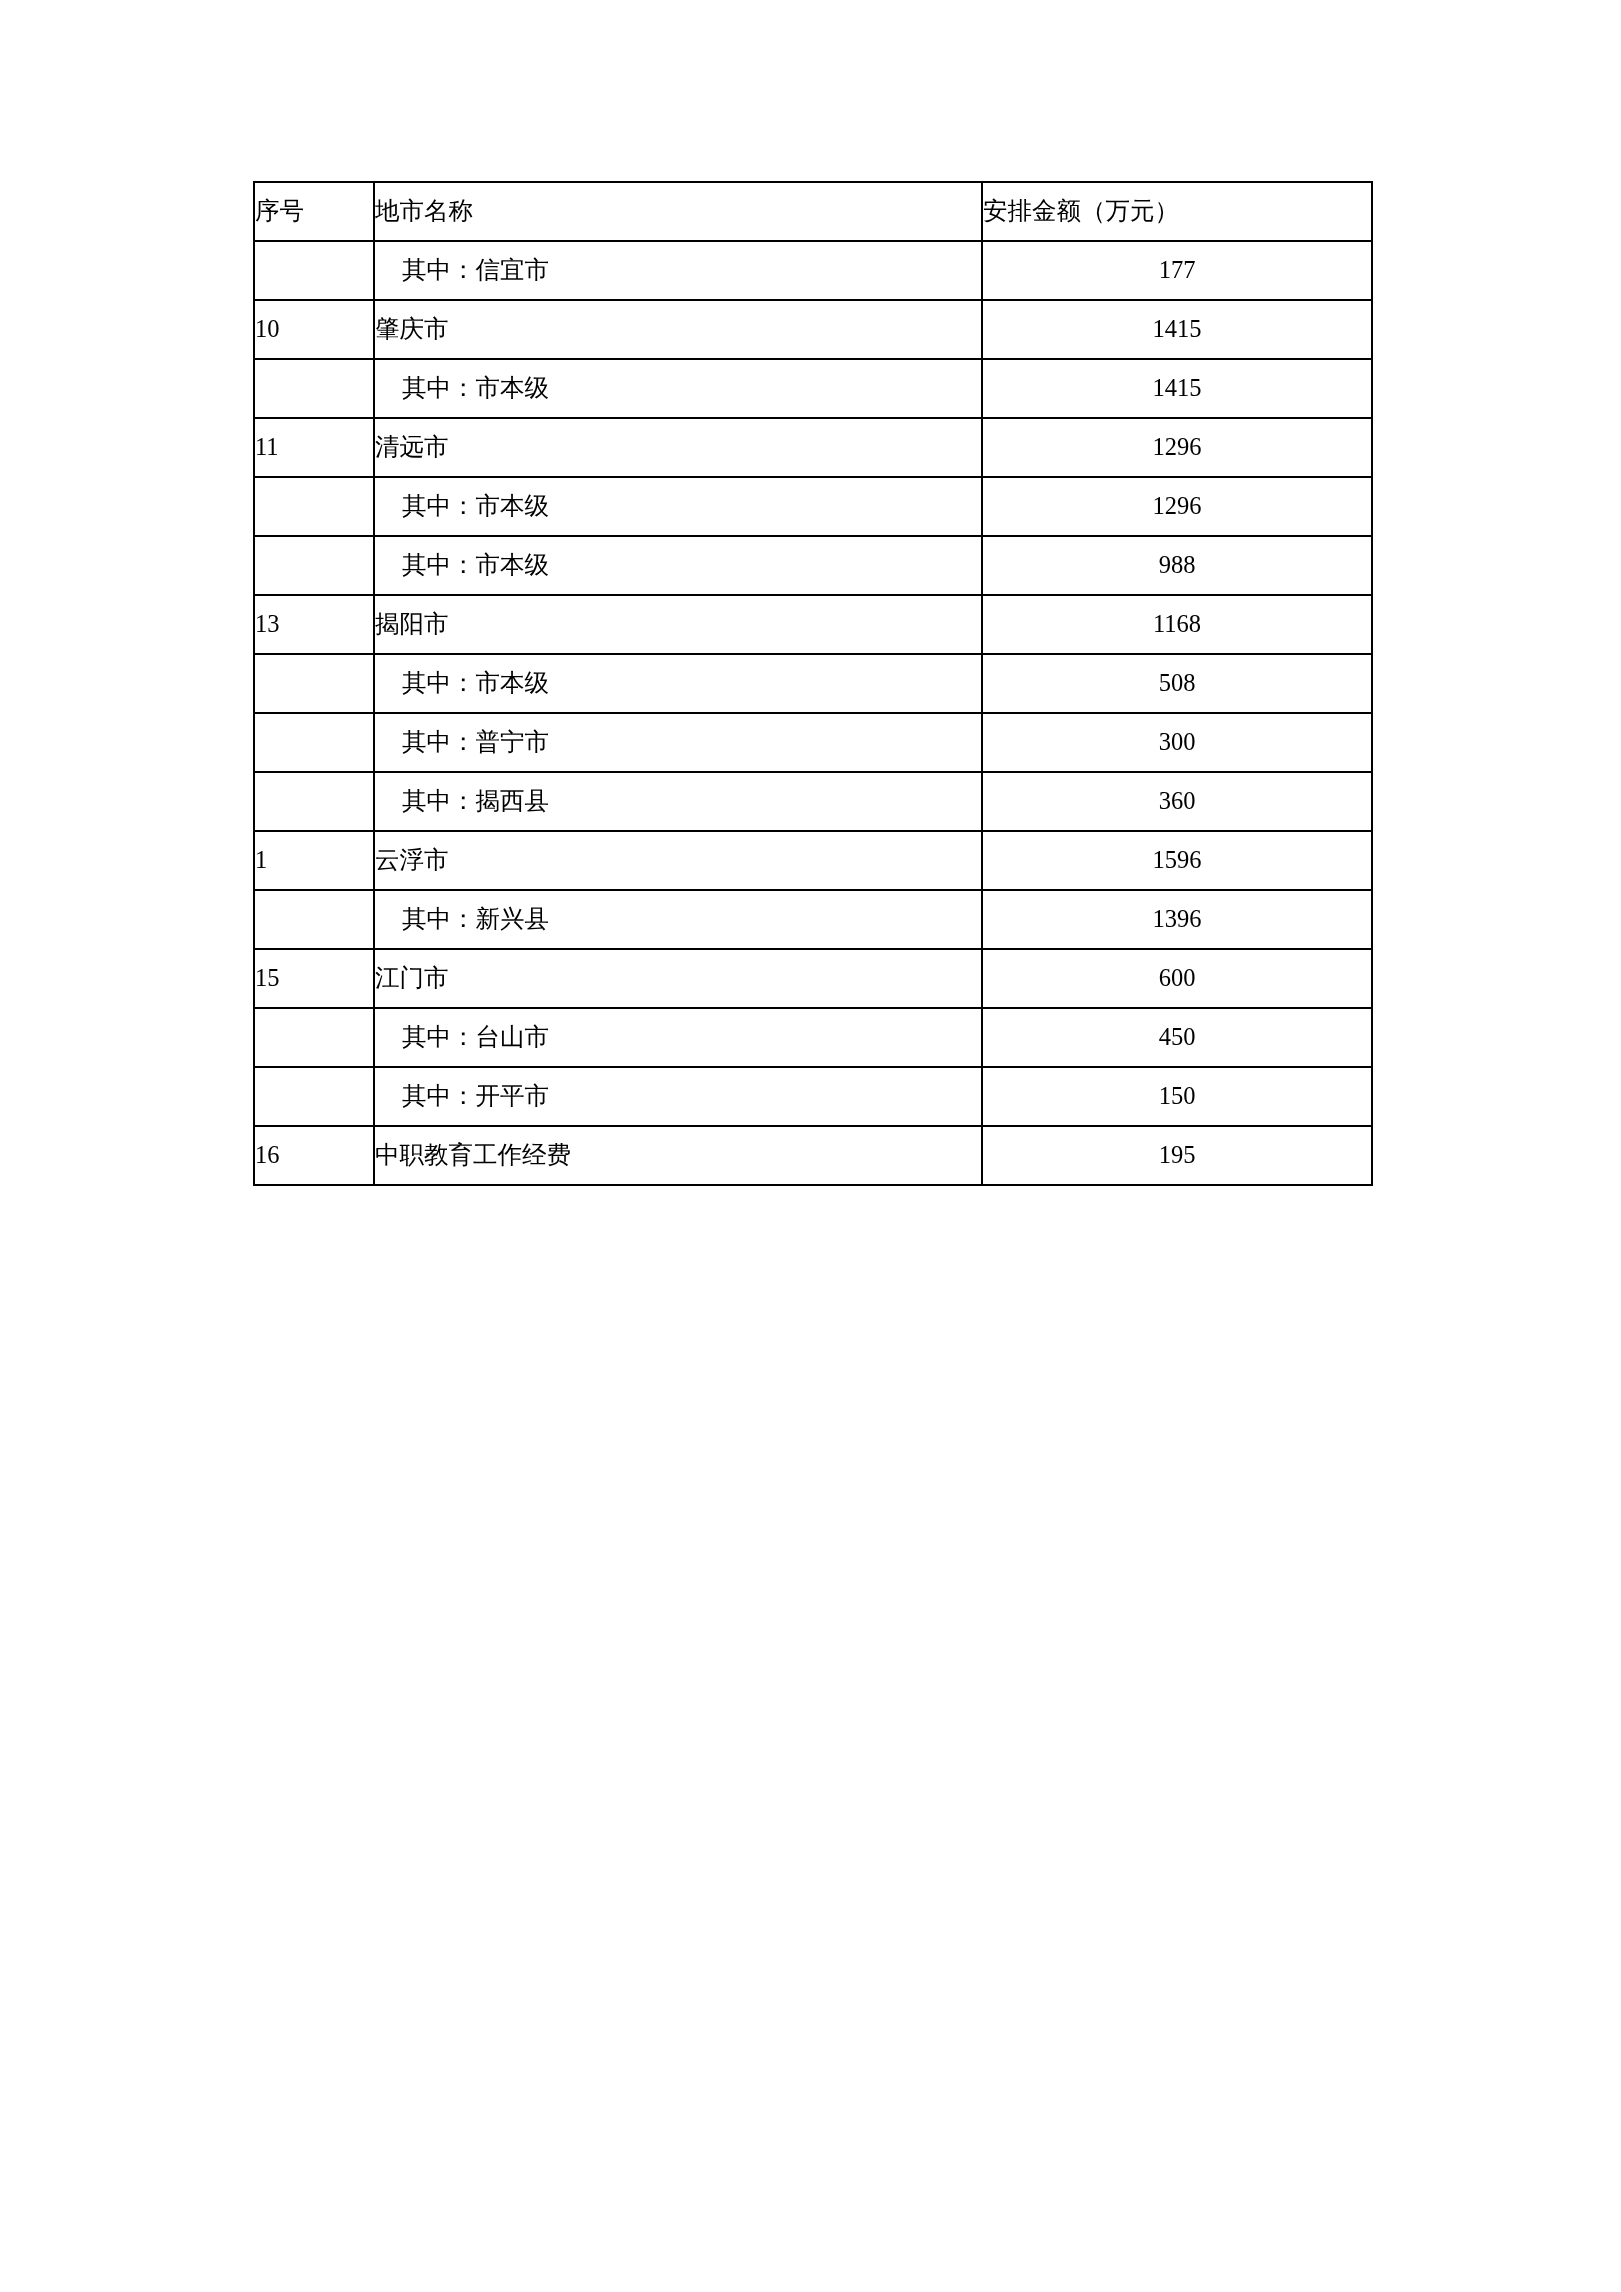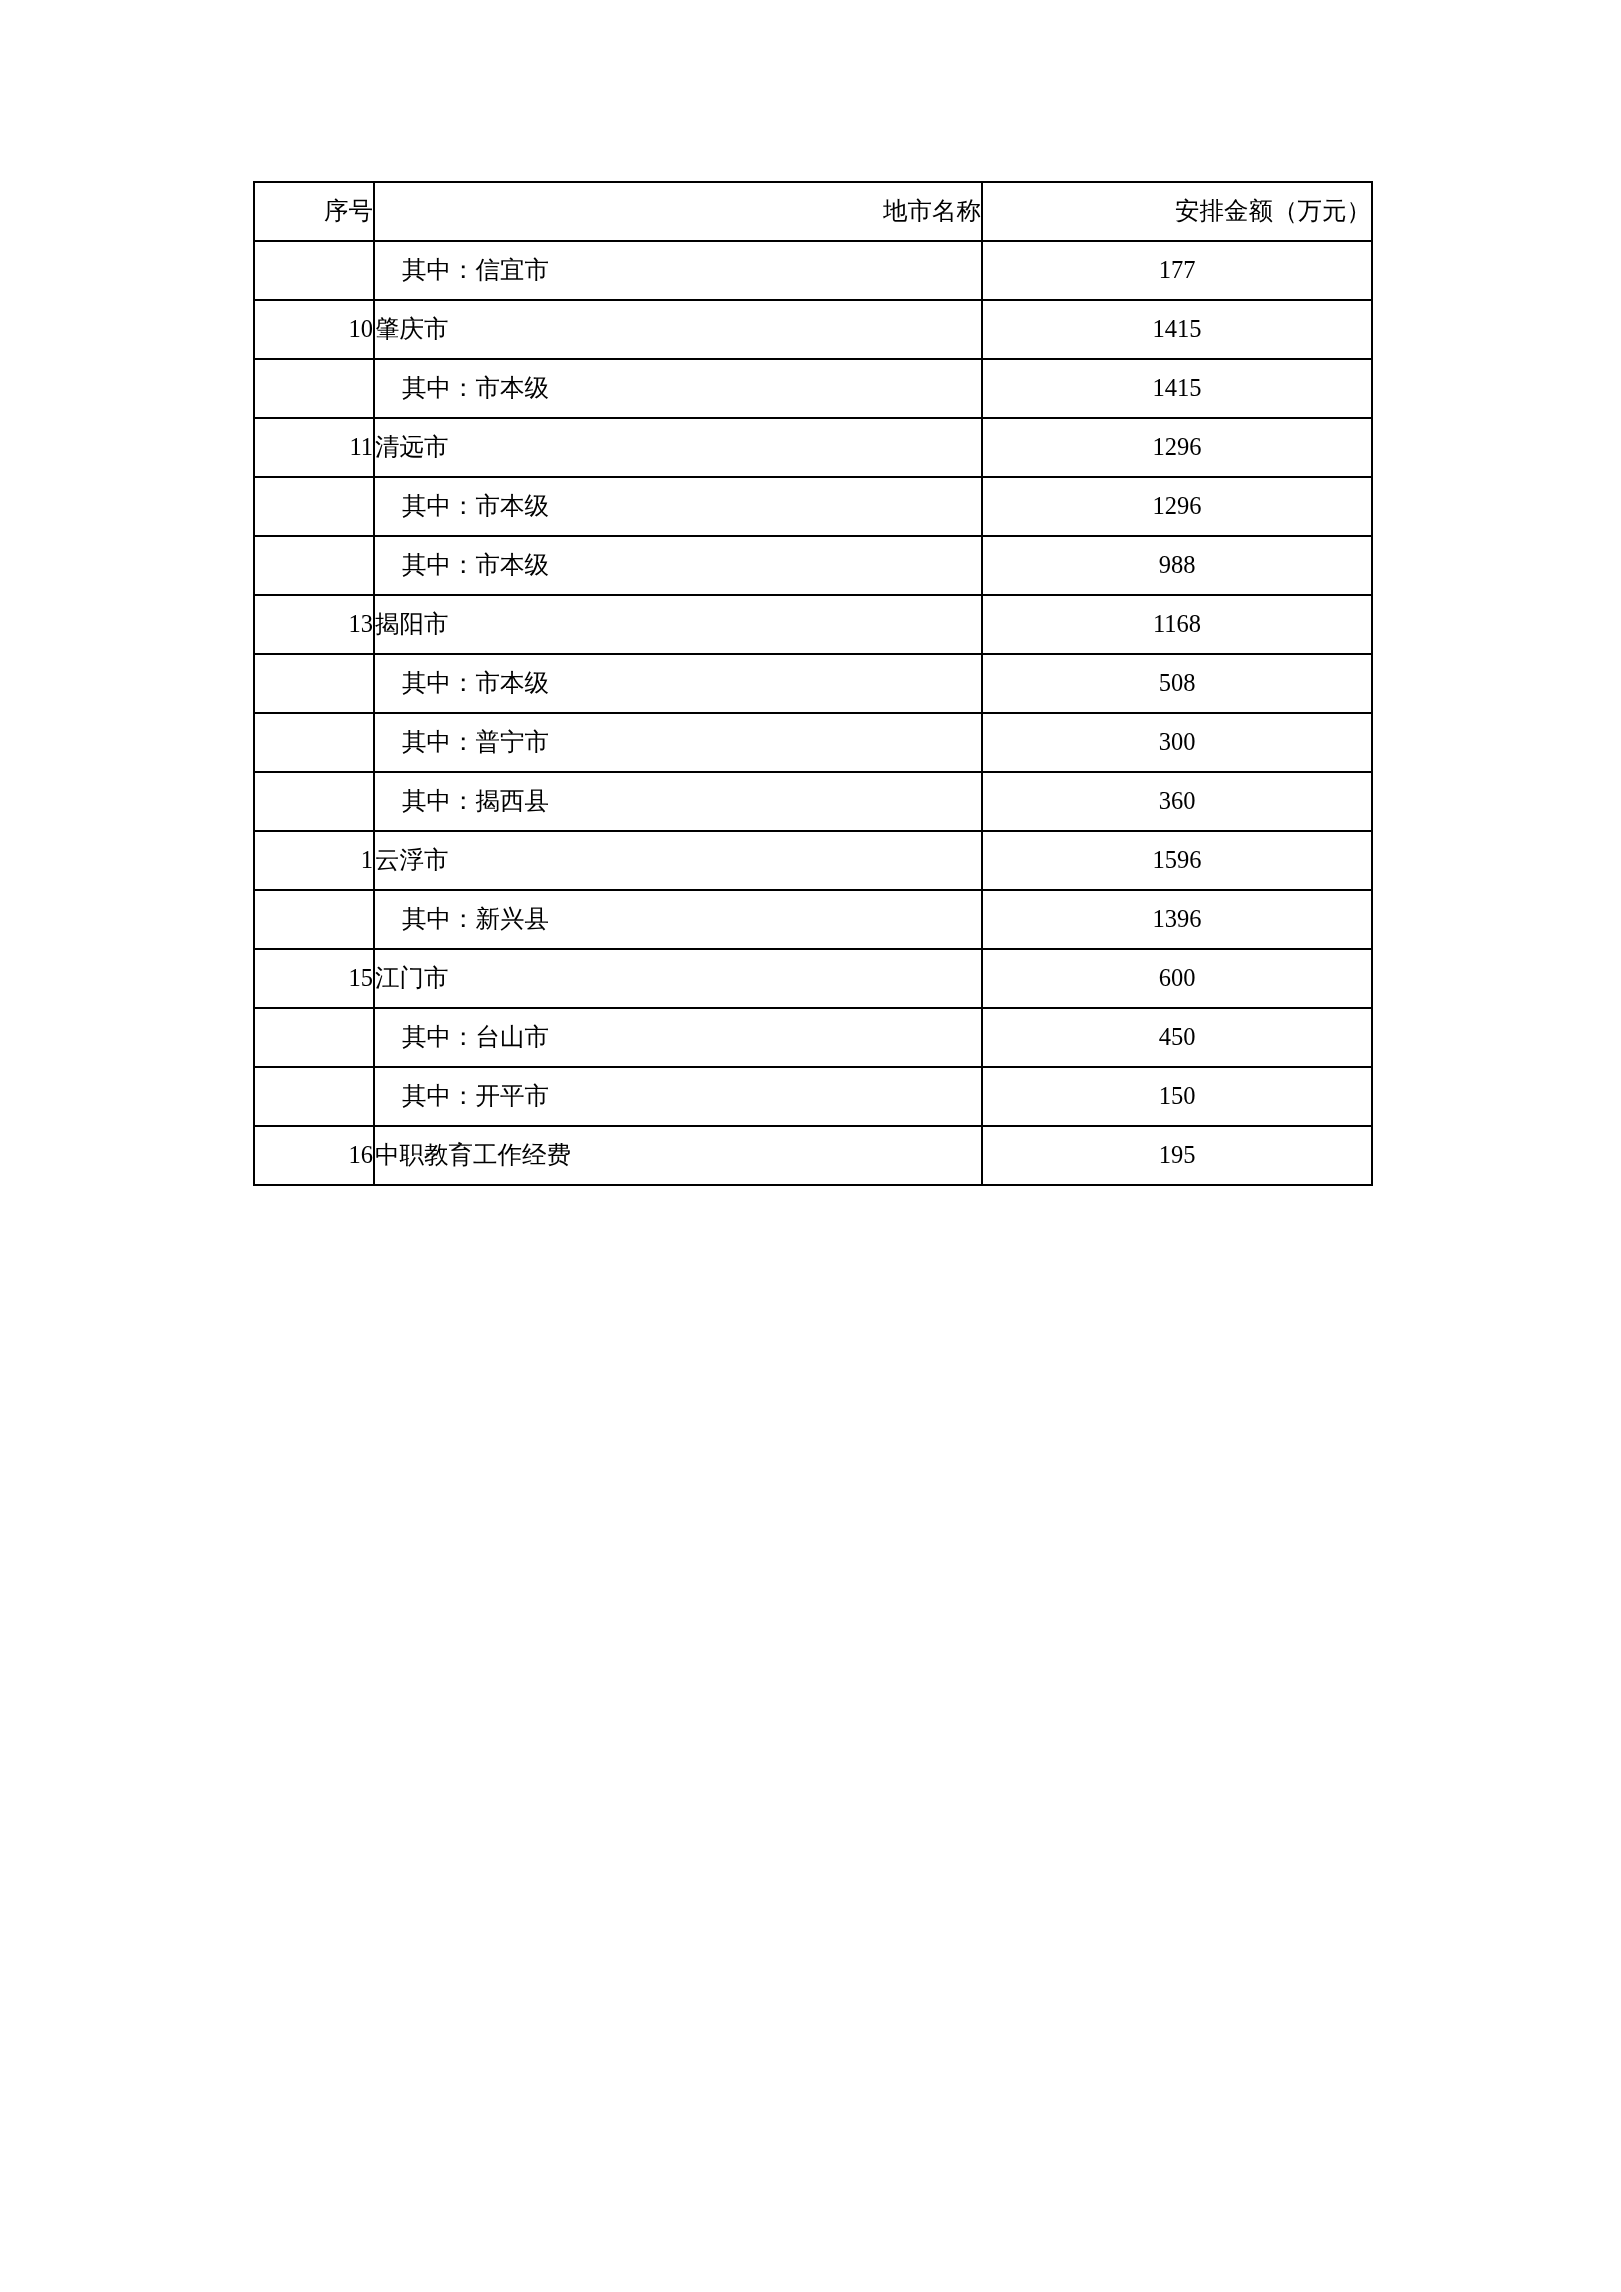--- a/index.html
+++ b/index.html
@@ -37,26 +37,26 @@
     font-size: 24.5px;
     font-weight: normal;
     vertical-align: middle;
     line-height: 1.1;
   }
   col.c-idx   { width: 120px; }
   col.c-name  { width: 608px; }
   col.c-amt   { width: 390px; }
 
   .hdr {
-    text-align: right;
+    text-align: left;
     font-size: 25.5px;
     margin-left: 8px;
   }
   .idx {
-    text-align: right;
+    text-align: left;
     font-size: 23.5px;
     font-family: "Liberation Serif", serif;
   }
   .name {
     text-align: left;
     padding-left: 13.7px;
     font-size: 25.5px;
   }
   .name.indent {
     padding-left: 27px;

